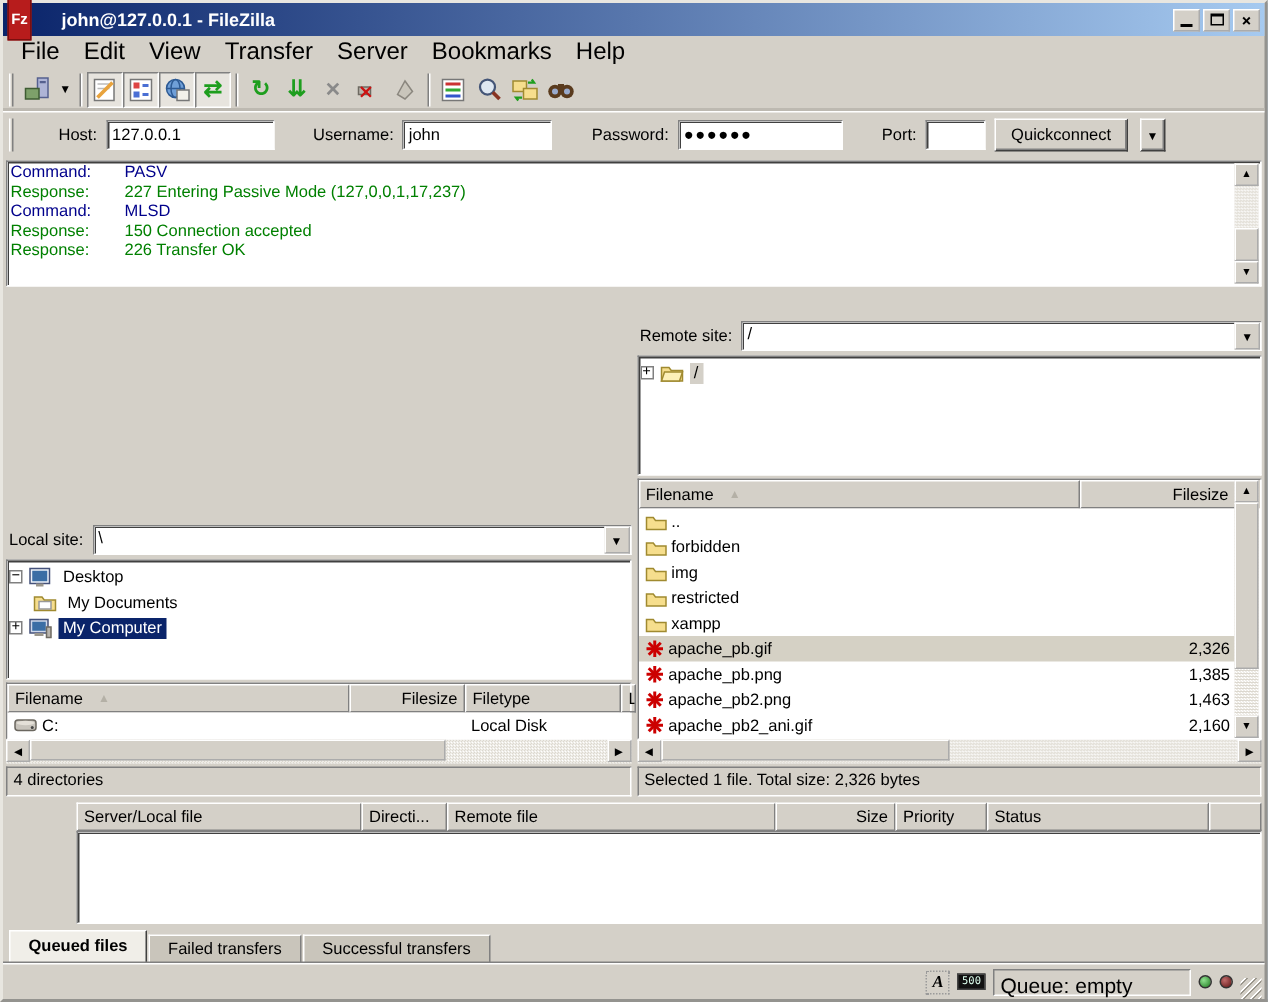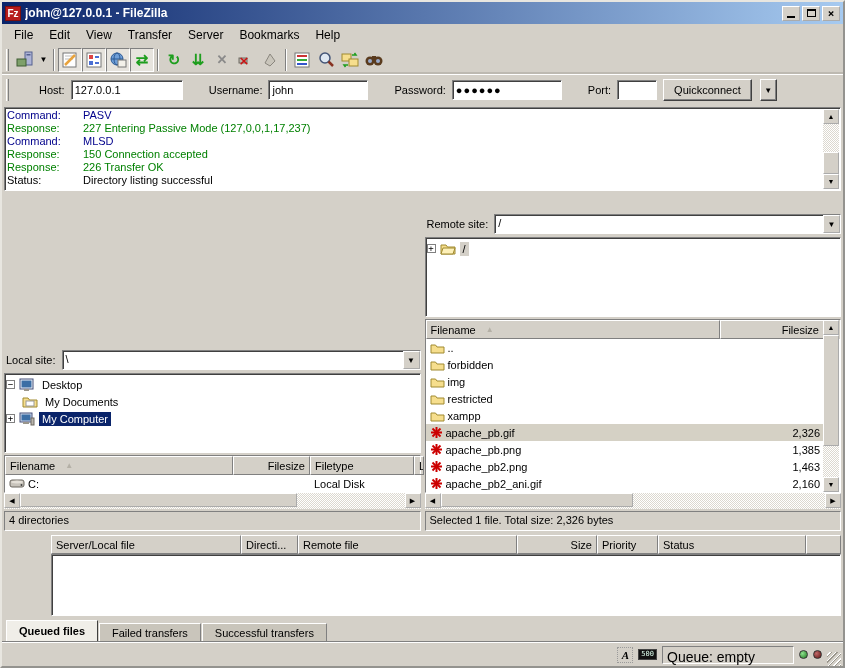--- a/index.html
+++ b/index.html
@@ -3,31 +3,31 @@
 <meta charset="utf-8">
 <style>
   html,body{margin:0;padding:0;}
   body{width:845px;height:668px;background:#3a6ea5;font-family:"Liberation Sans",sans-serif;font-size:11px;color:#000;overflow:hidden;}
   *{box-sizing:border-box;}
 
   .window{position:absolute;inset:0;background:#D4D0C8;border:2px outset #e8e6e0;display:flex;flex-direction:column;}
 
   
   .titlebar{height:22px;background:linear-gradient(90deg,#0A246A,#A6CAF0);display:flex;align-items:center;padding:0 3px;flex:0 0 auto;}
-  .fz-icon{width:16px;height:15px;background:#b71c1c;color:#fff;font-weight:bold;font-size:10px;display:flex;align-items:center;justify-content:center;border:1px solid #7a0f0f;margin-right:4px;}
+  .fz-icon{width:16px;height:28px;background:#b71c1c;color:#fff;font-weight:bold;font-size:10px;display:flex;align-items:center;justify-content:center;border:1px solid #7a0f0f;margin-right:20px;}
   .title-text{color:#fff;font-weight:bold;font-size:12px;flex:1;white-space:nowrap;overflow:hidden;}
   .win-btns{display:flex;gap:2px;}
   .win-btn{width:18px;height:15px;background:#D4D0C8;border:1px outset #fff;display:flex;align-items:center;justify-content:center;font-size:10px;font-weight:bold;font-family:"DejaVu Sans Mono",monospace;line-height:1;}
   .min-glyph{width:8px;height:2px;background:#000;margin-top:8px;}
   .max-glyph{width:9px;height:8px;border:1px solid #000;border-top-width:2px;}
   .close-glyph{font-size:11px;}
 
   
   .menubar{height:21px;display:flex;align-items:center;padding-left:4px;flex:0 0 auto;}
-  .menu-item{padding:2px 8px;font-size:12px;}
+  .menu-item{padding:2px 8px;font-size:16px;}
 
   
   .toolbar{height:30px;display:flex;align-items:center;padding-left:4px;flex:0 0 auto;border-bottom:1px solid #fff;box-shadow:inset 0 -2px 0 #bdb9b1;}
   .tb-grip{width:3px;height:22px;border-left:1px solid #fff;border-right:1px solid #808080;margin:0 4px 0 0;}
   .tb-btn{width:24px;height:24px;display:flex;align-items:center;justify-content:center;border:1px solid transparent;position:relative;}
   .tb-btn.pressed{border-color:#808080 #fff #fff #808080;background:#e7e4de;}
   .tb-sep{width:2px;height:22px;border-left:1px solid #808080;border-right:1px solid #fff;margin:0 3px;}
   .tb-drop{width:13px;height:22px;display:flex;align-items:center;justify-content:center;font-size:8px;color:#000;}
   .glyph-green{color:#1e9e1e;font-size:15px;font-weight:bold;line-height:1;}
   .glyph-grey{color:#8a8a8a;font-size:13px;font-weight:bold;line-height:1;}
@@ -287,24 +287,20 @@
         <div class="log-line response">
           <span class="log-label">Response:</span>
           <span class="log-text">150 Connection accepted</span>
         </div>
 
         <div class="log-line response">
           <span class="log-label">Response:</span>
           <span class="log-text">226 Transfer OK</span>
         </div>
 
-        <div class="log-line status">
-          <span class="log-label">Status:</span>
-          <span class="log-text">Directory listing successful</span>
-        </div>
       </div>
     <div class="vscroll">
       <span class="sb-btn">▲</span>
       <span class="sb-track">
           <span class="sb-thumb-v" style="bottom:0;height:22px;"></span>
         </span>
       <span class="sb-btn">▼</span>
     </div>
   </div>
 

